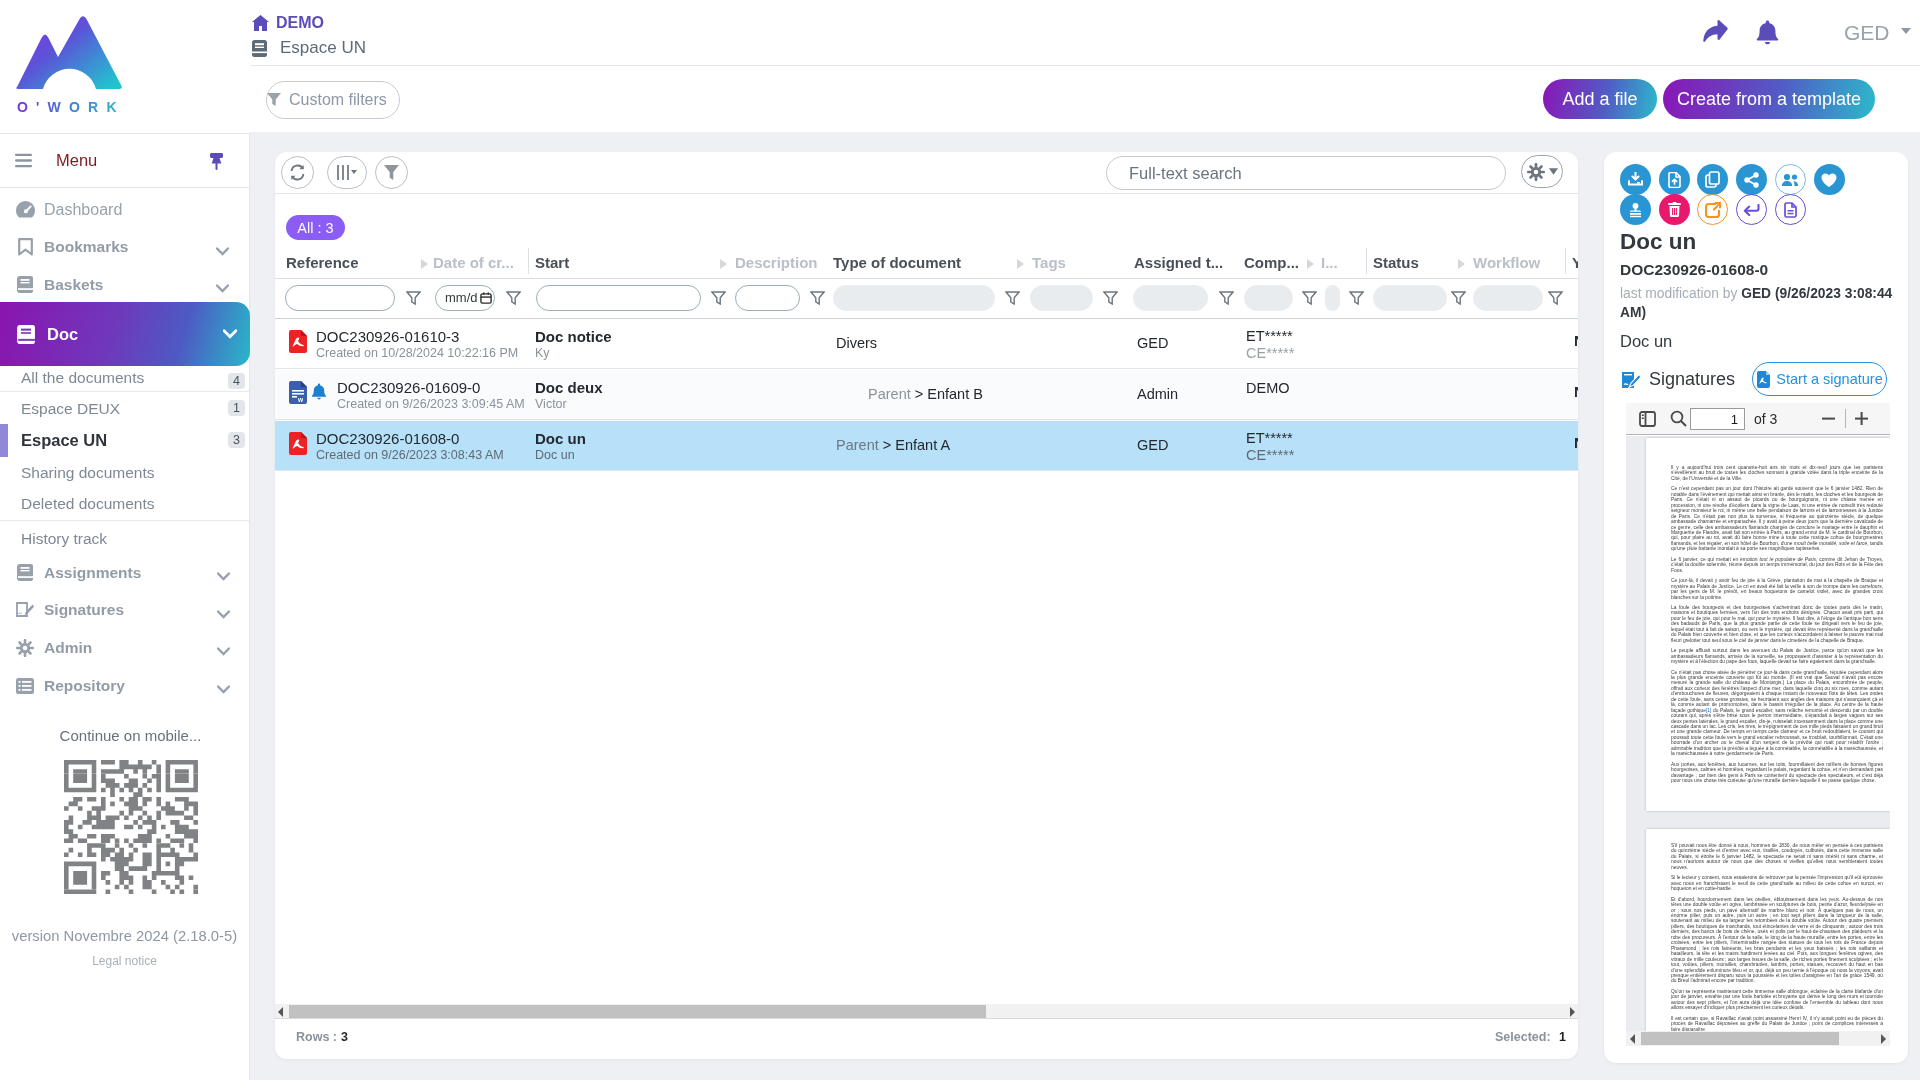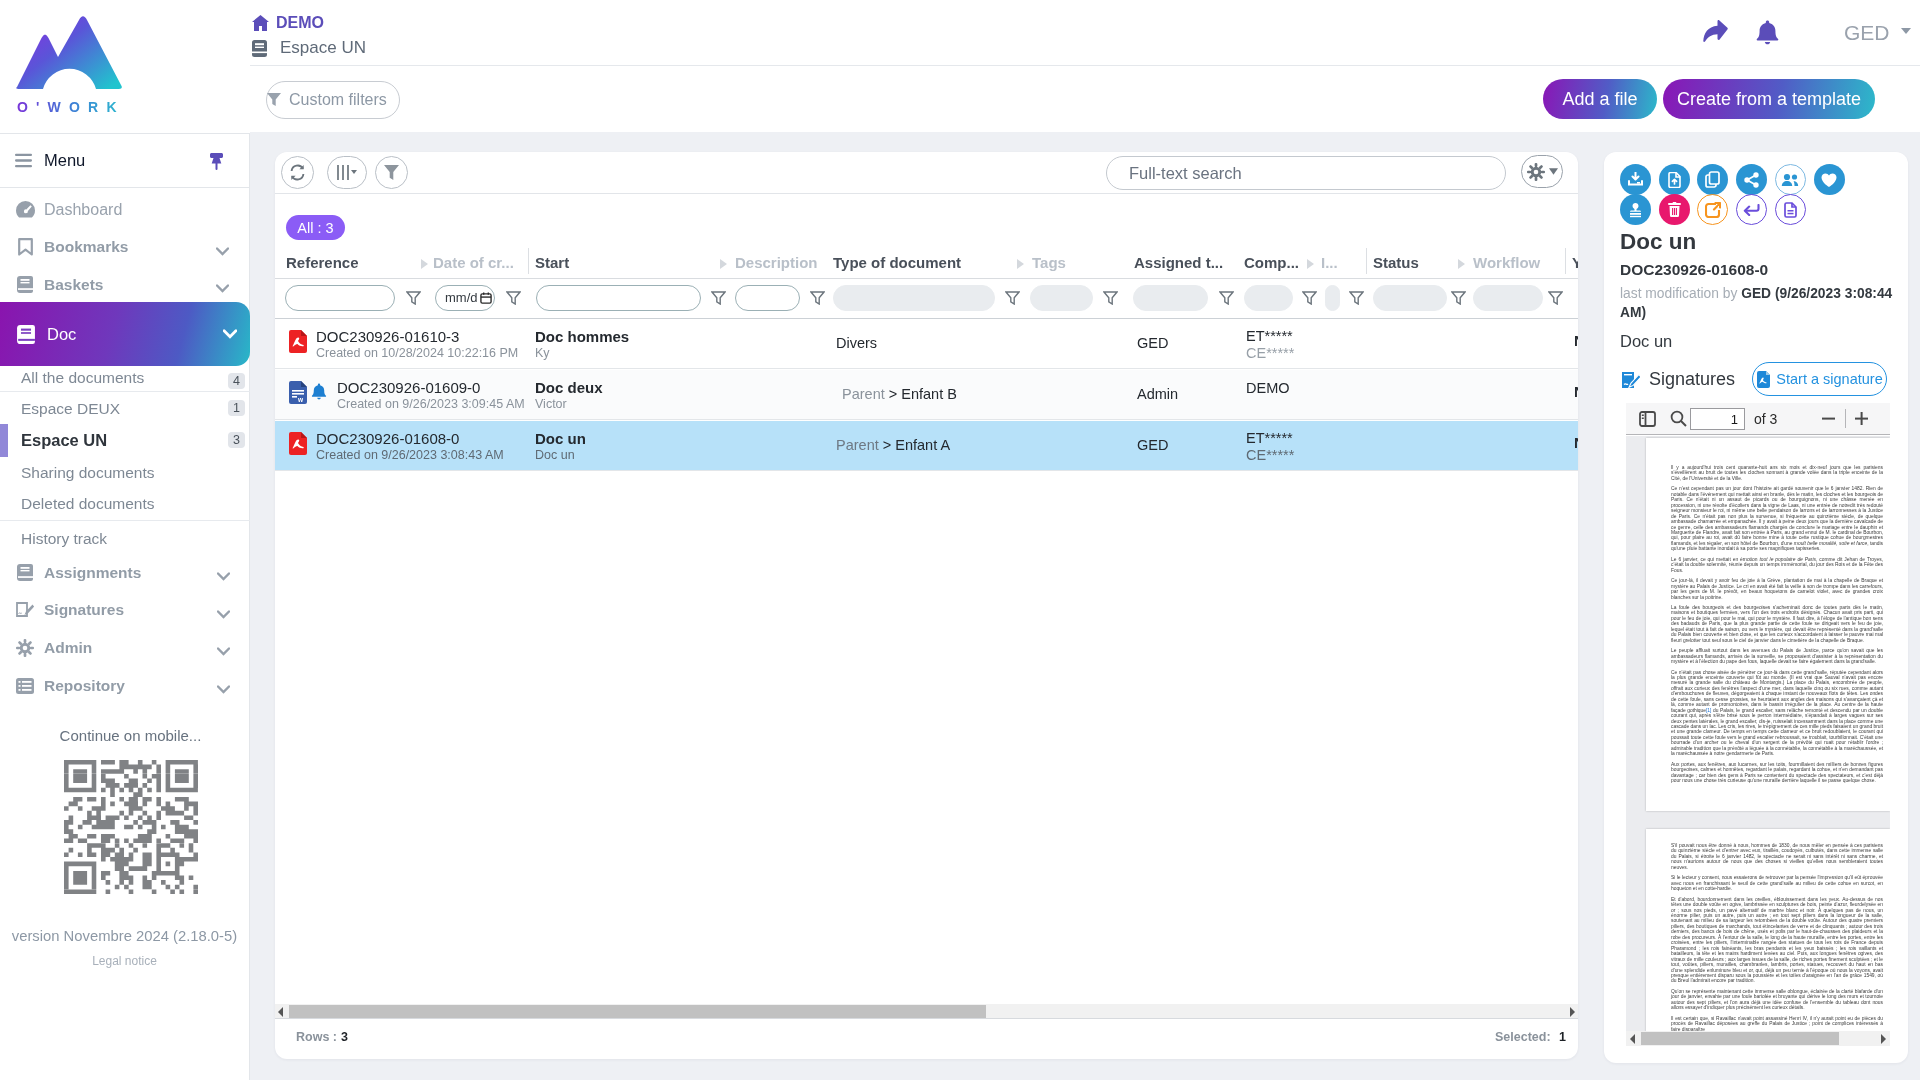--- a/index.html
+++ b/index.html
@@ -15,27 +15,27 @@
 #ged{position:absolute;left:1594px;top:21px;color:#9aa2ad;font-size:21px}
 #ged:after{content:"";display:inline-block;margin-left:11px;vertical-align:1px;border:5.5px solid transparent;border-top:6.5px solid #8d98a5}
 #actions{position:relative;height:66px}
 .btn-outline{position:absolute;left:16px;top:15px;width:134px;height:38px;border:1px solid #c8ccd2;border-radius:19px;color:#8d98a5;font-size:16px;display:flex;align-items:center;gap:8px}
 .btn-grad{position:absolute;top:13px;height:40px;border-radius:20px;background:linear-gradient(100deg,#8a16b6 0%,#515cc6 55%,#2cb9ca 100%);color:#fff;font-size:18px;display:flex;align-items:center;justify-content:center}
 
 #sidebar{position:absolute;left:0;top:0;width:250px;height:1080px;background:#fff;z-index:3}
 #sidebar .nav{position:absolute;top:133px;left:0;right:0;bottom:0;border-top:1px solid #e3e6ea;border-right:1px solid #e3e6ea}
 #logo{position:absolute;left:16px;top:16px}
 .menurow{height:54px;border-bottom:1px solid #e3e6ea;position:relative;display:flex;align-items:center}
-.menurow .txt{color:#0f172a;font-size:16.5px;margin-left:12px}
+.menurow .txt{color:#7f1d1d;font-size:16.5px;margin-left:24px}
 .item{height:37.6px;display:flex;align-items:center;position:relative}
 .item .ic{width:20px;margin-left:15px;display:flex;justify-content:center}
 .item .lbl{margin-left:9px;color:#929ca7;font-size:15.5px;font-weight:bold}
 .item .chev{position:absolute;right:20px;top:13px}
 #docblock{position:absolute;left:0;top:302px;width:250px;height:64px;background:linear-gradient(105deg,#8a14ae 0%,#6f38bc 45%,#4d5ac4 72%,#28b8c8 100%);border-radius:0 14px 14px 0;display:flex;align-items:center}
-#docblock .lbl{margin-left:12px;color:#fff;font-size:16.5px;font-weight:normal}
+#docblock .lbl{margin-left:12px;color:#fff;font-size:16.5px;font-weight:bold}
 #submenu{position:absolute;left:0;top:366px;width:250px}
 .sub{height:30px;display:flex;align-items:center;position:relative;color:#7e8894;font-size:15.5px}
 .sub .t{margin-left:21px}
 .badge{position:absolute;right:5px;top:6px;background:#e2e5ea;color:#4a525b;font-size:12.5px;border-radius:4px;padding:1px 5px;min-width:7px;text-align:center}
 .sep{border-bottom:1px solid #e7eaee;margin:1px 0 2px 0}
 #mobile{position:absolute;left:6px;top:727px;width:249px;text-align:center}
 #mobile .t{color:#67727f;font-size:15px}
 #version{position:absolute;top:928px;width:249px;text-align:center;color:#8d98a5;font-size:14.8px;white-space:nowrap}
 #legal{position:absolute;top:954px;width:249px;text-align:center;color:#a8b0ba;font-size:12px}
 
@@ -421,21 +421,21 @@
       </svg></span>
   <div id="fline"></div>
   <div class="row" style="top:167px;border-bottom:1px solid #e3e6e9">
     <span style="position:absolute;left:14px;top:11px"><svg width="18" height="23" viewBox="0 0 18 23">
           <path d="M0 2a2 2 0 012-2h10l6 6v15a2 2 0 01-2 2H2a2 2 0 01-2-2z" fill="#ed2224"></path>
           <path d="M12 0l6 6h-6z" fill="#b81618"></path>
           <path d="M4 15.5c2.2-4.5 3-8 5.2-8 1.4 0 1.5 1.3-.2 3.6 1 2 2.7 3.3 4.6 3.6 1.6.3 1.6 1.7-.2 1.6-1.6 0-3.7-1-5-2.3-1.4.4-2.7 1-3.3 1.8-1 1.3-2 .5-1.1-.3z" fill="#fff"></path>
         </svg></span>
     <span class="line1" style="left:41px">DOC230926-01610-3</span>
     <span class="line2" style="left:41px">Created on 10/28/2024 10:22:16 PM</span>
-    <span class="line1 b" style="left:260px">Doc hommes</span>
+    <span class="line1 b" style="left:260px">Doc notice</span>
     <span class="line2" style="left:260px">Ky</span>
     <span class="mid" style="left:561px">Divers</span>
     <span class="mid" style="left:862px">GED</span>
     <span class="line1" style="left:971px;font-size:14.5px">ET*****</span>
     <span class="line2" style="left:971px;font-size:14.5px;top:26px;color:#98a0a8">CE*****</span>
     <span class="line1 b" style="left:1299px;top:13px">N</span>
   </div>
   <div class="row" style="top:218px;background:#fafbfc;border-bottom:1px solid #e3e6e9">
     <span style="position:absolute;left:14px;top:11px"><svg width="18" height="23" viewBox="0 0 18 23">
           <path d="M0 2a2 2 0 012-2h10l6 6v15a2 2 0 01-2 2H2a2 2 0 01-2-2z" fill="#3a5fad"></path>
@@ -448,21 +448,21 @@
           </g>
         </svg></span>
     <span style="position:absolute;left:36px;top:13px"><svg width="16" height="18" viewBox="0 0 16 18">
           <path d="M8 .5c.6 0 1.1.5 1.1 1.1v.6c2.4.5 4.1 2.6 4.1 5.1 0 4 1 4.8 1.8 5.4.3.3.1 1-.4 1H1.4c-.5 0-.7-.7-.4-1 .7-.6 1.8-1.4 1.8-5.4 0-2.5 1.7-4.6 4.1-5.1v-.6c0-.6.5-1.1 1.1-1.1z" fill="#1d7fd1"></path>
           <path d="M6.2 14.8c.2.9 1 1.6 1.8 1.6s1.6-.7 1.8-1.6z" fill="#1d7fd1"></path>
         </svg></span>
     <span class="line1" style="left:62px">DOC230926-01609-0</span>
     <span class="line2" style="left:62px">Created on 9/26/2023 3:09:45 AM</span>
     <span class="line1 b" style="left:260px">Doc deux</span>
     <span class="line2" style="left:260px">Victor</span>
-    <span class="mid" style="left:567px"><span class="gy">Parent</span> &gt; Enfant B</span>
+    <span class="mid" style="left:593px"><span class="gy">Parent</span> &gt; Enfant B</span>
     <span class="mid" style="left:862px">Admin</span>
     <span class="mid" style="left:971px;top:10px">DEMO</span>
     <span class="line1 b" style="left:1299px;top:13px">N</span>
   </div>
   <div class="row" style="top:269px;background:#b7e1f9;border-bottom:1px solid #e3e6e9">
     <span style="position:absolute;left:14px;top:11px"><svg width="18" height="23" viewBox="0 0 18 23">
           <path d="M0 2a2 2 0 012-2h10l6 6v15a2 2 0 01-2 2H2a2 2 0 01-2-2z" fill="#ed2224"></path>
           <path d="M12 0l6 6h-6z" fill="#b81618"></path>
           <path d="M4 15.5c2.2-4.5 3-8 5.2-8 1.4 0 1.5 1.3-.2 3.6 1 2 2.7 3.3 4.6 3.6 1.6.3 1.6 1.7-.2 1.6-1.6 0-3.7-1-5-2.3-1.4.4-2.7 1-3.3 1.8-1 1.3-2 .5-1.1-.3z" fill="#fff"></path>
         </svg></span>

